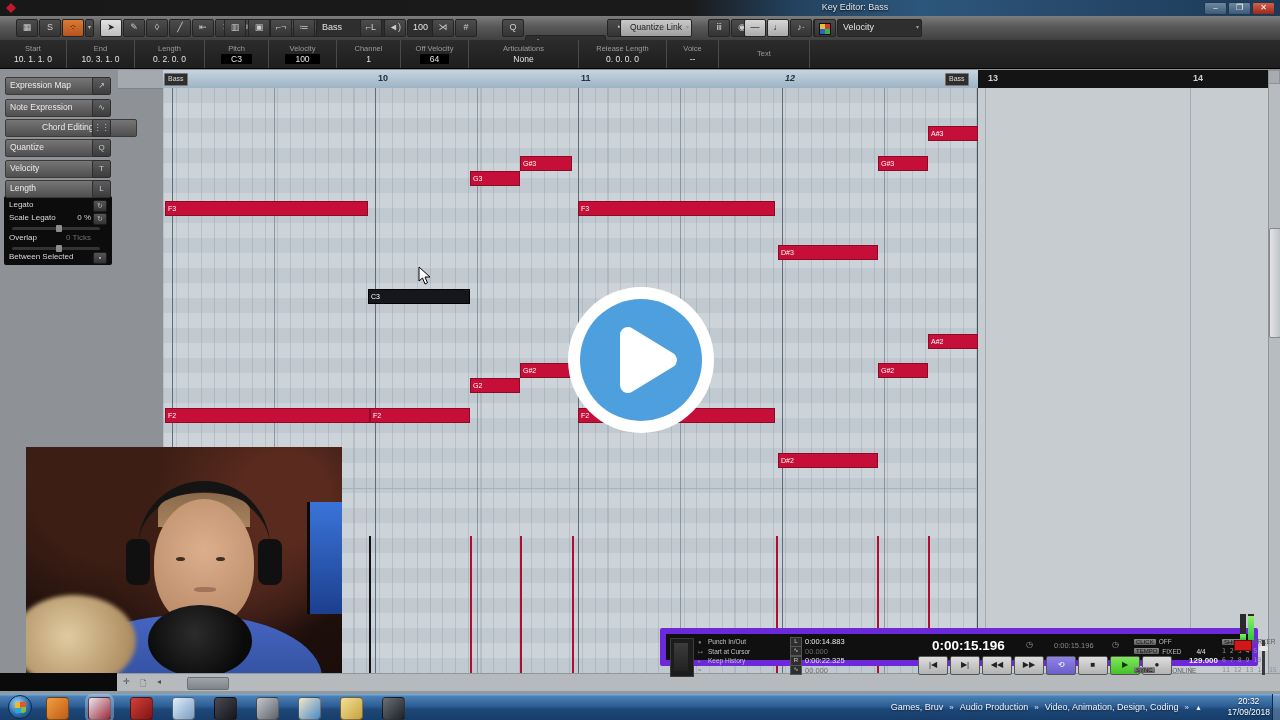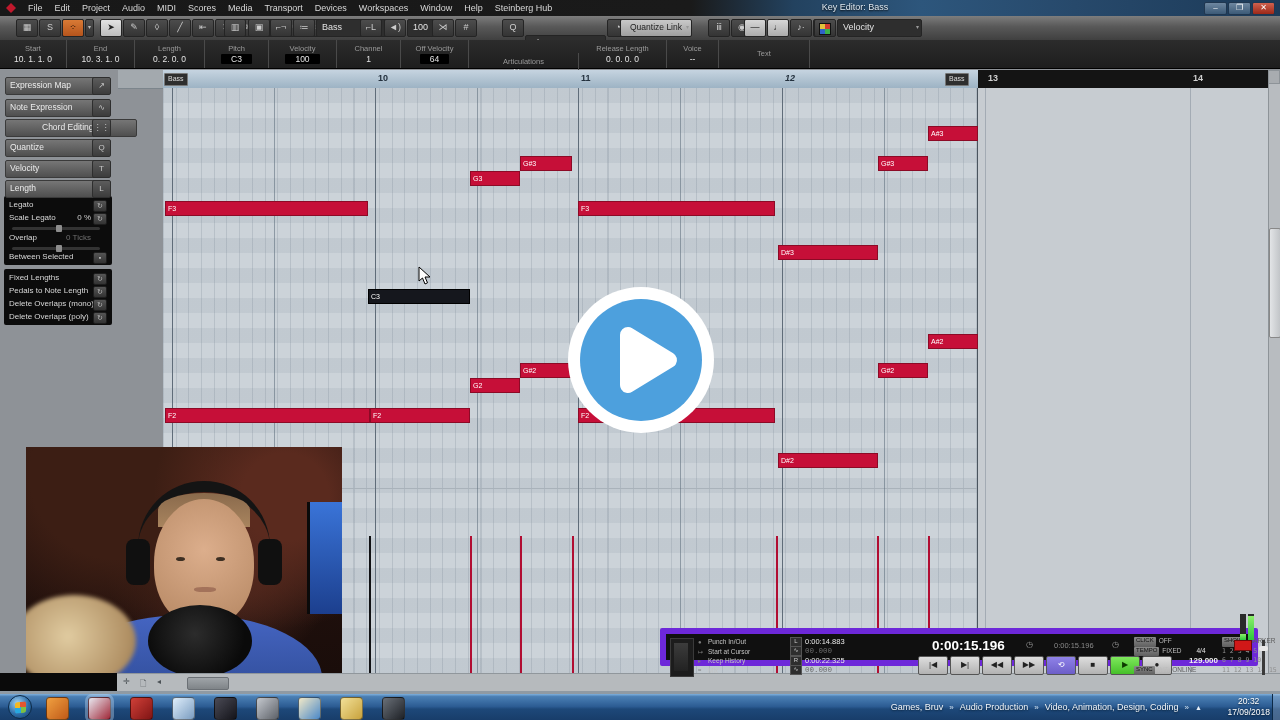--- a/index.html
+++ b/index.html
@@ -104,30 +104,30 @@
     border:6px solid #6d28d9;border-radius:2px;box-sizing:border-box;}
   .tsec{position:absolute;top:3px;height:39px;}
   #t-fader{left:4px;top:4px;width:22px;height:37px;background:#1c1c1c;border:1px solid #3a3a3a;}
   #t-fader i{position:absolute;left:3px;top:4px;width:14px;height:28px;background:linear-gradient(#3c3c3c,#222);}
   .t-opt{height:9.5px;display:flex;gap:4px;align-items:center;color:#c4c4c4;font-size:6.5px;white-space:nowrap;}
   .t-opt .oi{color:#7a7a7a;font-size:6px;width:6px;}
   .t-loc-row{height:9.5px;display:flex;align-items:center;gap:3px;}
   .t-lr{width:10px;height:8px;background:#2e2e2e;border:1px solid #555;color:#ccc;font-size:6px;
     line-height:7px;text-align:center;}
   .t-time{color:#e8e8e8;font-size:7.5px;white-space:nowrap;}
-  .t-time.dim{color:#6d6d6d;font-family:Liberation Mono, monospace;}
+  .t-time.dim{color:#6d6d6d;}
   #t-main-time{color:#fff;font-size:13.5px;font-weight:bold;white-space:nowrap;}
   #t-sub-time{color:#8a8a8a;font-size:7.5px;white-space:nowrap;}
   .clockico{color:#999;font-size:8px;}
   #t-buttons{position:absolute;left:252px;top:22px;display:flex;gap:2px;}
   .t-btn{width:28px;height:17px;background:linear-gradient(#dedede,#b2b2b2);border:1px solid #555;
     border-radius:2px;color:#222;font-size:8px;line-height:16px;text-align:center;overflow:hidden;}
   .t-btn.cycle{background:linear-gradient(#8f82e8,#6c5ec8);color:#fff;}
   .t-btn.play{background:linear-gradient(#7ee85c,#46c02a);color:#0c3a00;}
-  .t-mini{color:#bdbdbd;font-size:6.5px;white-space:nowrap;height:9.5px;display:flex;gap:3px;}
+  .t-mini{color:#bdbdbd;font-size:6.5px;white-space:nowrap;height:9.5px;display:flex;align-items:center;gap:3px;}
   .t-tag{background:linear-gradient(#8a8a8a,#5f5f5f);color:#111;padding:0 2px;border-radius:1px;font-size:6px;}
   .t-dim{color:#5e5e5e;}
   .t-num{color:#e6e6e6;}
   #t-tempo-val{color:#f0f0f0;font-size:8px;font-weight:bold;text-align:right;width:84px;}
   .mk-row{color:#8f8f8f;font-size:6.5px;font-family:"DejaVu Sans Mono",monospace;height:9.5px;line-height:9.5px;white-space:nowrap;}
   #t-meter{left:582px;top:6px;}
   #rec-ind{position:absolute;left:-14px;top:0;width:16px;height:9px;background:#d01818;border:1px solid #6e0a0a;}
   .mbar{position:absolute;bottom:0;width:6px;background:#2a2a2a;}
   .mbar i{position:absolute;bottom:0;left:0;width:6px;background:linear-gradient(#8df06a,#2bc83c);}
   #t-slider{position:absolute;left:14px;top:0;width:3px;height:35px;background:#3a3a3a;}
@@ -177,35 +177,20 @@
   #show-desktop{position:absolute;right:0;top:0;width:7px;height:26px;background:rgba(210,225,240,.25);
     border-left:1px solid #0d2a47;}
 </style>
 </head>
 <body>
 
 <div id="screen">
 
   <div id="titlebar" class="abs">
     <div id="logo" class="abs"></div>
-    <div id="menubar" class="abs">
-        <div class="menu-item">File</div>
-        <div class="menu-item">Edit</div>
-        <div class="menu-item">Project</div>
-        <div class="menu-item">Audio</div>
-        <div class="menu-item">MIDI</div>
-        <div class="menu-item">Scores</div>
-        <div class="menu-item">Media</div>
-        <div class="menu-item">Transport</div>
-        <div class="menu-item">Devices</div>
-        <div class="menu-item">Workspaces</div>
-        <div class="menu-item">Window</div>
-        <div class="menu-item">Help</div>
-        <div class="menu-item">Steinberg Hub</div>
-      </div>
     <div id="win-title" class="abs">Key Editor: Bass</div>
     <div id="win-controls" class="abs">
       <div class="wbtn">–</div>
       <div class="wbtn">❐</div>
       <div class="wbtn close">✕</div>
     </div>
   </div>
 
   <div id="toolbar" class="abs">
       <div class="tb-group" style="left: 16px;">
@@ -297,21 +282,21 @@
         <div class="ivalue boxed">100</div>
       </div>
       <div class="ifield" style="width: 63px;">
         <div class="ilabel">Channel</div>
         <div class="ivalue">1</div>
       </div>
       <div class="ifield" style="width: 67px;">
         <div class="ilabel">Off Velocity</div>
         <div class="ivalue boxed">64</div>
       </div>
-      <div class="ifield" style="width: 109px; margin-top: 13px;">
+      <div class="ifield" style="width: 109px;">
         <div class="ilabel">Articulations</div>
         <div class="ivalue">None</div>
       </div>
       <div class="ifield" style="width: 87px;">
         <div class="ilabel">Release Length</div>
         <div class="ivalue">0. 0. 0. 0</div>
       </div>
       <div class="ifield" style="width: 51px;">
         <div class="ilabel">Voice</div>
         <div class="ivalue">--</div>
@@ -341,26 +326,20 @@
         <span class="bp-val dim">0 Ticks</span>
       </div>
       <div class="bp-slider" style="top:51px;">
           <i></i>
         </div>
       <div class="bp-row" style="top:55px;">
         <span>Between Selected</span>
         <span class="bp-btn">▪</span>
       </div>
     </div>
-    <div class="blackpanel" id="actions-panel" style="top:199px;height:56px;">
-        <div class="bp-row" style="top: 3px;">Fixed Lengths<span class="bp-btn">↻</span></div>
-        <div class="bp-row" style="top: 16px;">Pedals to Note Length<span class="bp-btn">↻</span></div>
-        <div class="bp-row" style="top: 29px;">Delete Overlaps (mono)<span class="bp-btn">↻</span></div>
-        <div class="bp-row" style="top: 42px;">Delete Overlaps (poly)<span class="bp-btn">↻</span></div>
-      </div>
   <div class="sec-hdr" style="top: 7px;">Expression Map</div>
       <div class="sec-ico" style="top: 7px;">↗</div>
       <div class="sec-hdr" style="top: 29px;">Note Expression</div>
       <div class="sec-ico" style="top: 29px;">∿</div>
       <div class="sec-hdr" style="top: 49px; padding-left: 36px;">Chord Editing</div>
       <div class="sec-ico" style="top: 49px;">⋮⋮</div>
       <div class="sec-hdr" style="top: 69px;">Quantize</div>
       <div class="sec-ico" style="top: 69px;">Q</div>
       <div class="sec-hdr" style="top: 90px;">Velocity</div>
       <div class="sec-ico" style="top: 90px;">T</div>

